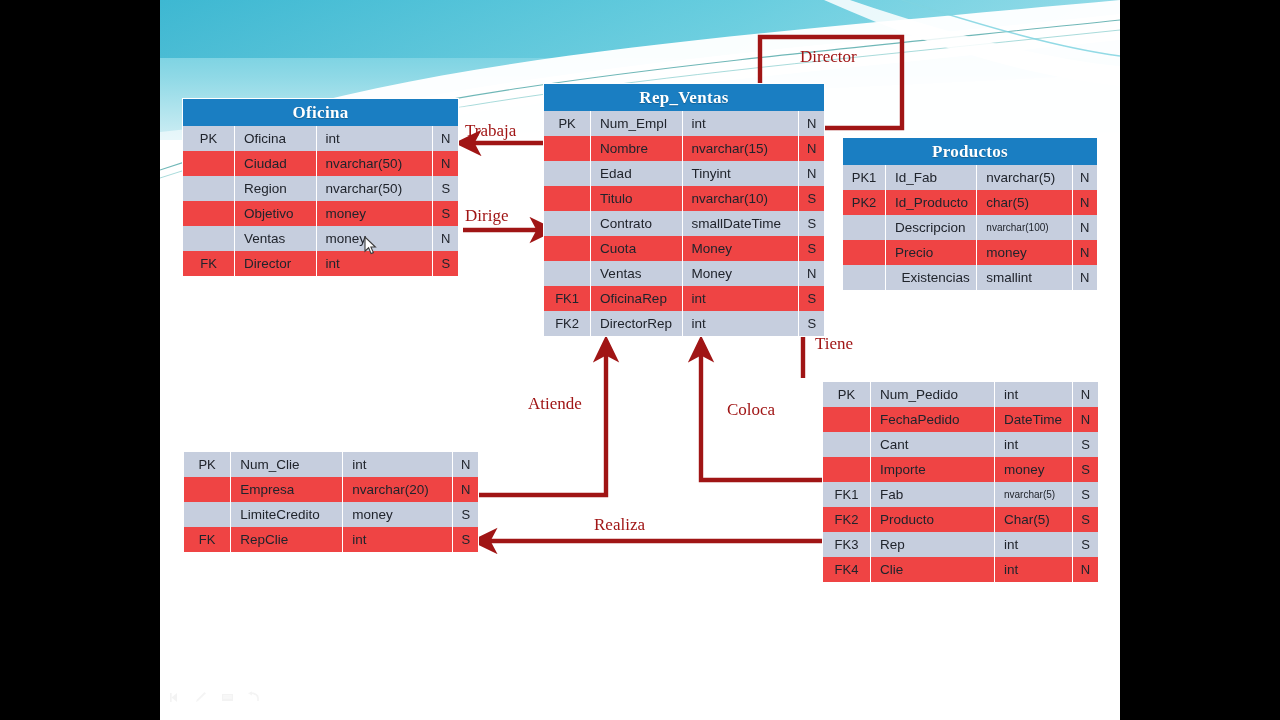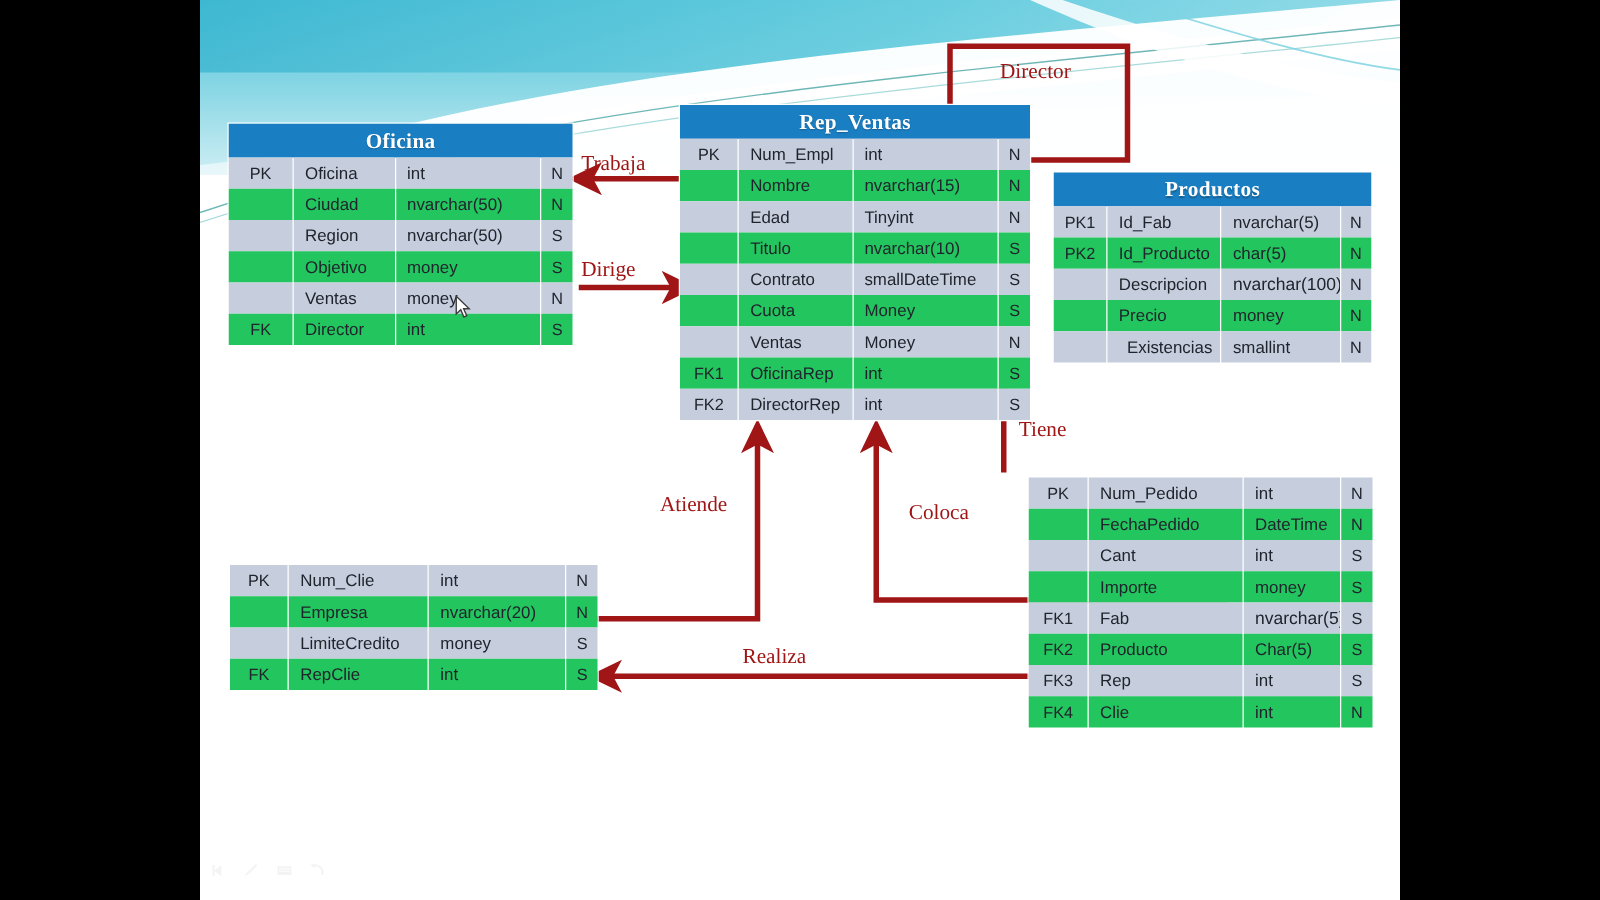--- a/index.html
+++ b/index.html
@@ -21,26 +21,26 @@
   .tbl .hdr{display:flex;gap:2px;background:#ffffff;}
   .tbl .hdr .hseg{background:#1a7ec2;height:27px;}
   .tbl .hdr .hseg.title{display:flex;align-items:center;justify-content:center;}
   .tbl .hdr .ttl{color:#ffffff;font-family:"Liberation Serif",serif;
                  font-weight:bold;font-size:17px;letter-spacing:.3px;
                  text-shadow:0 1px 1px rgba(0,0,0,.25);white-space:nowrap;}
   .row{display:flex;gap:1px;background:#ffffff;}
   .row .c{height:25px;line-height:25px;font-size:13.5px;color:#20242c;
           box-sizing:border-box;overflow:hidden;white-space:nowrap;}
   .row.a .c{background:#c6cede;}
-  .row.b .c{background:#22c55e;}
+  .row.b .c{background:#ef4444;}
   .c.key{text-align:center;font-size:13px;}
   .c.nam{padding-left:9px;}
   .c.typ{padding-left:9px;}
   .c.nul{text-align:center;font-size:13px;}
-  .c.typ.sm{font-size:14px;}
+  .c.typ.sm{font-size:10px;}
 
   
   #links{position:absolute;left:0;top:0;width:960px;height:720px;
          pointer-events:none;}
   .lbl{position:absolute;color:#a01515;font-family:"Liberation Serif",serif;
        font-size:17px;white-space:nowrap;}
 
   #caption{position:absolute;left:0;top:628px;width:960px;text-align:center;
            font-family:"Liberation Serif",serif;font-size:26px;color:#22262c;}
 

